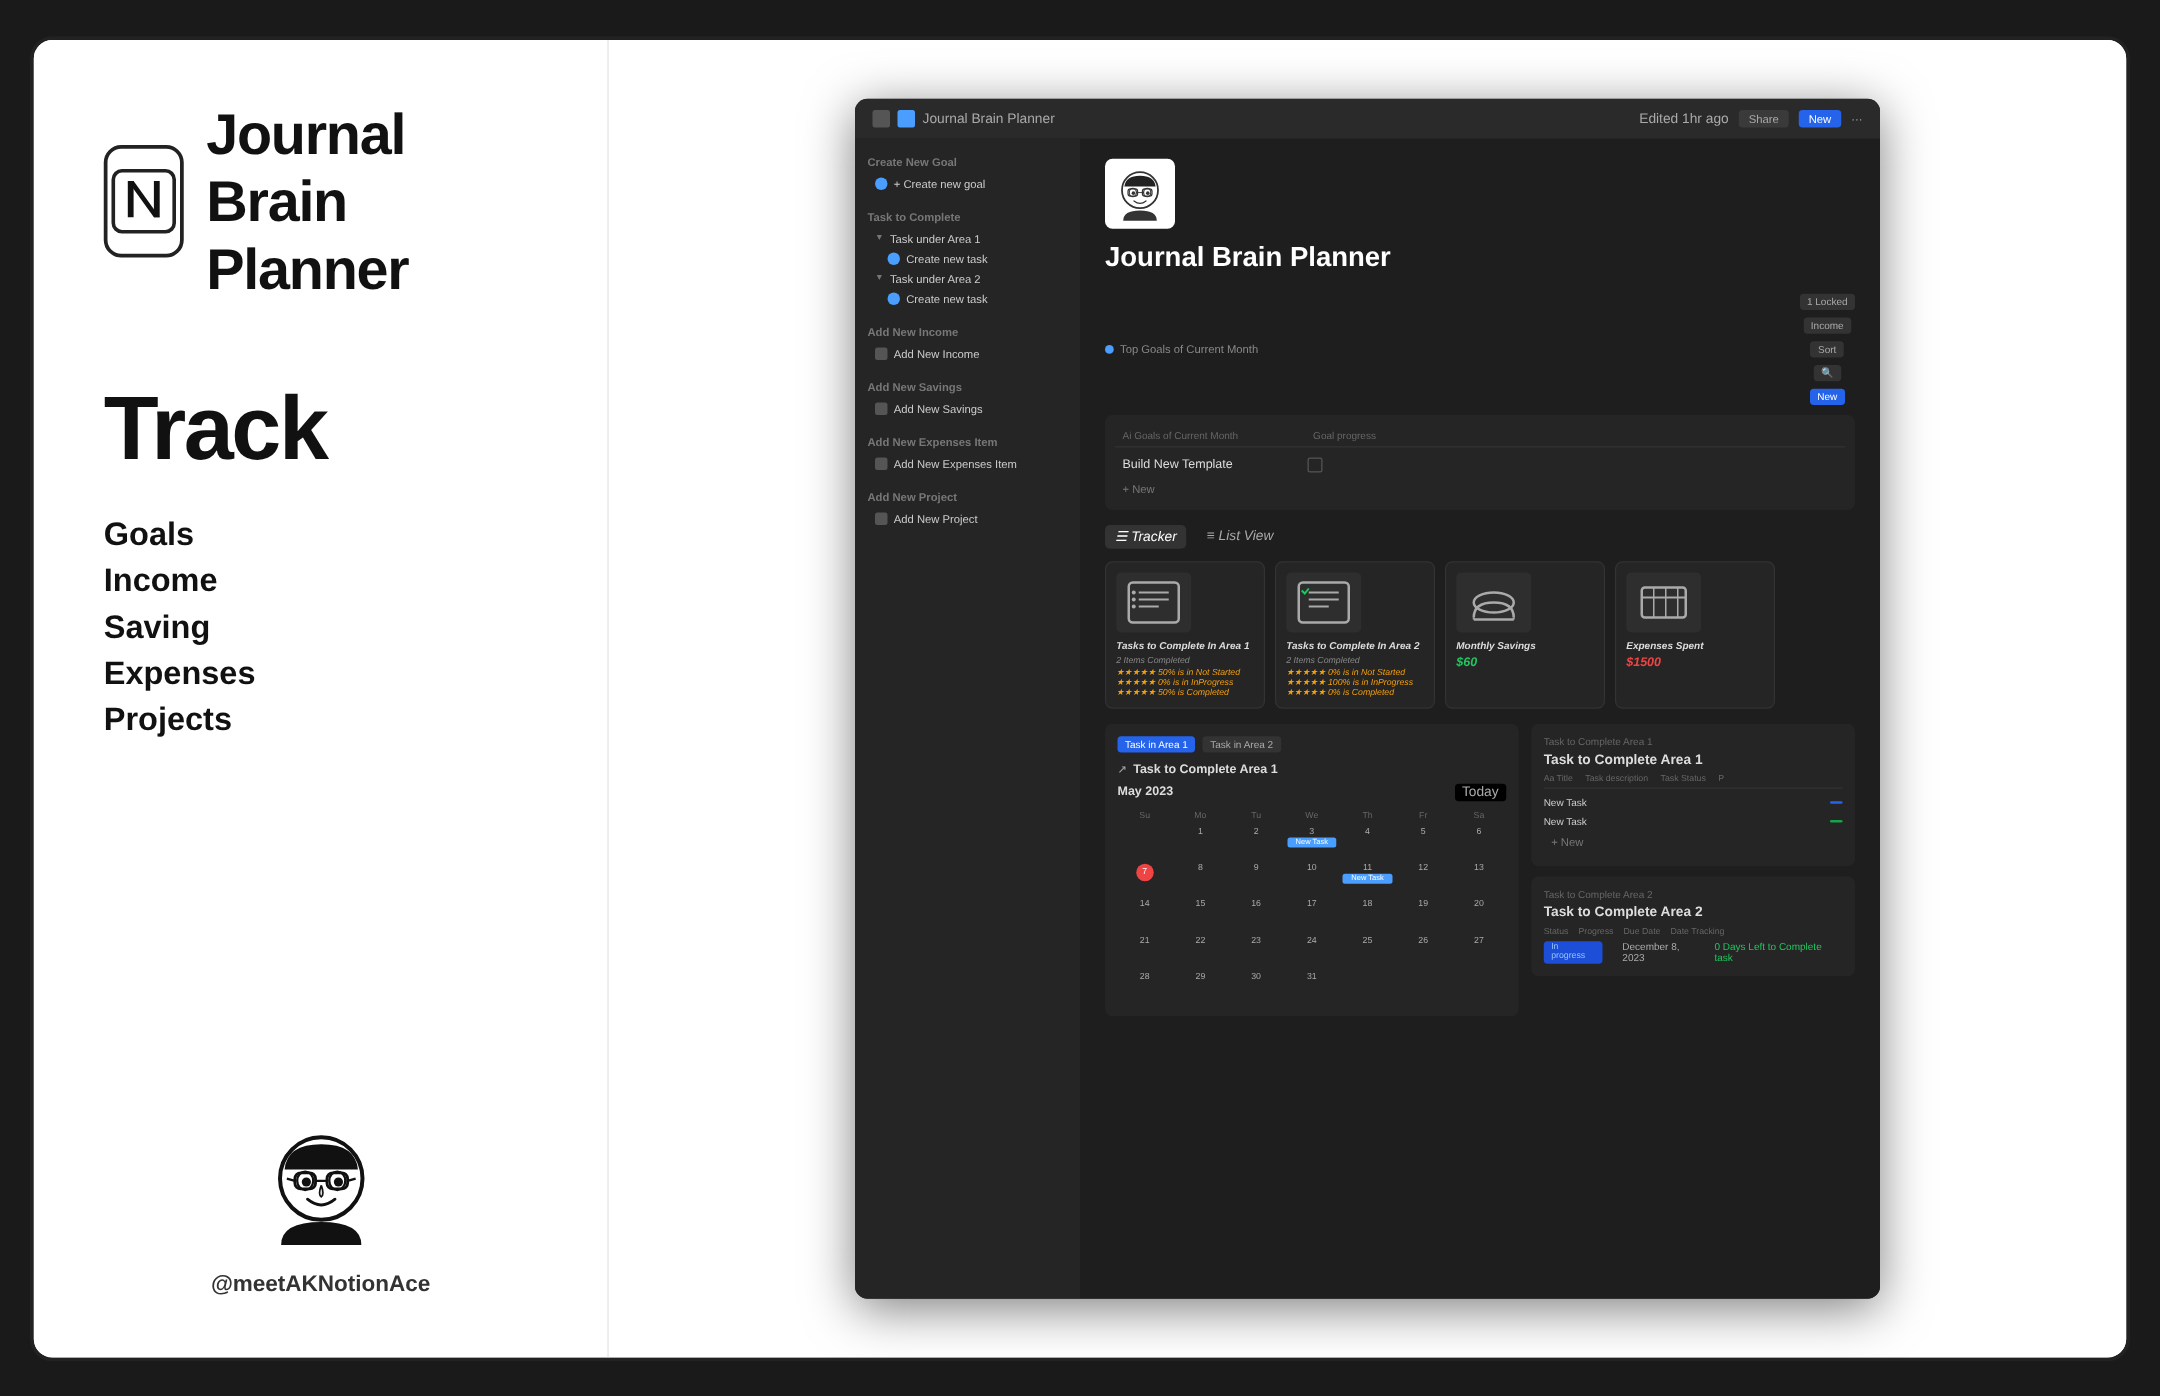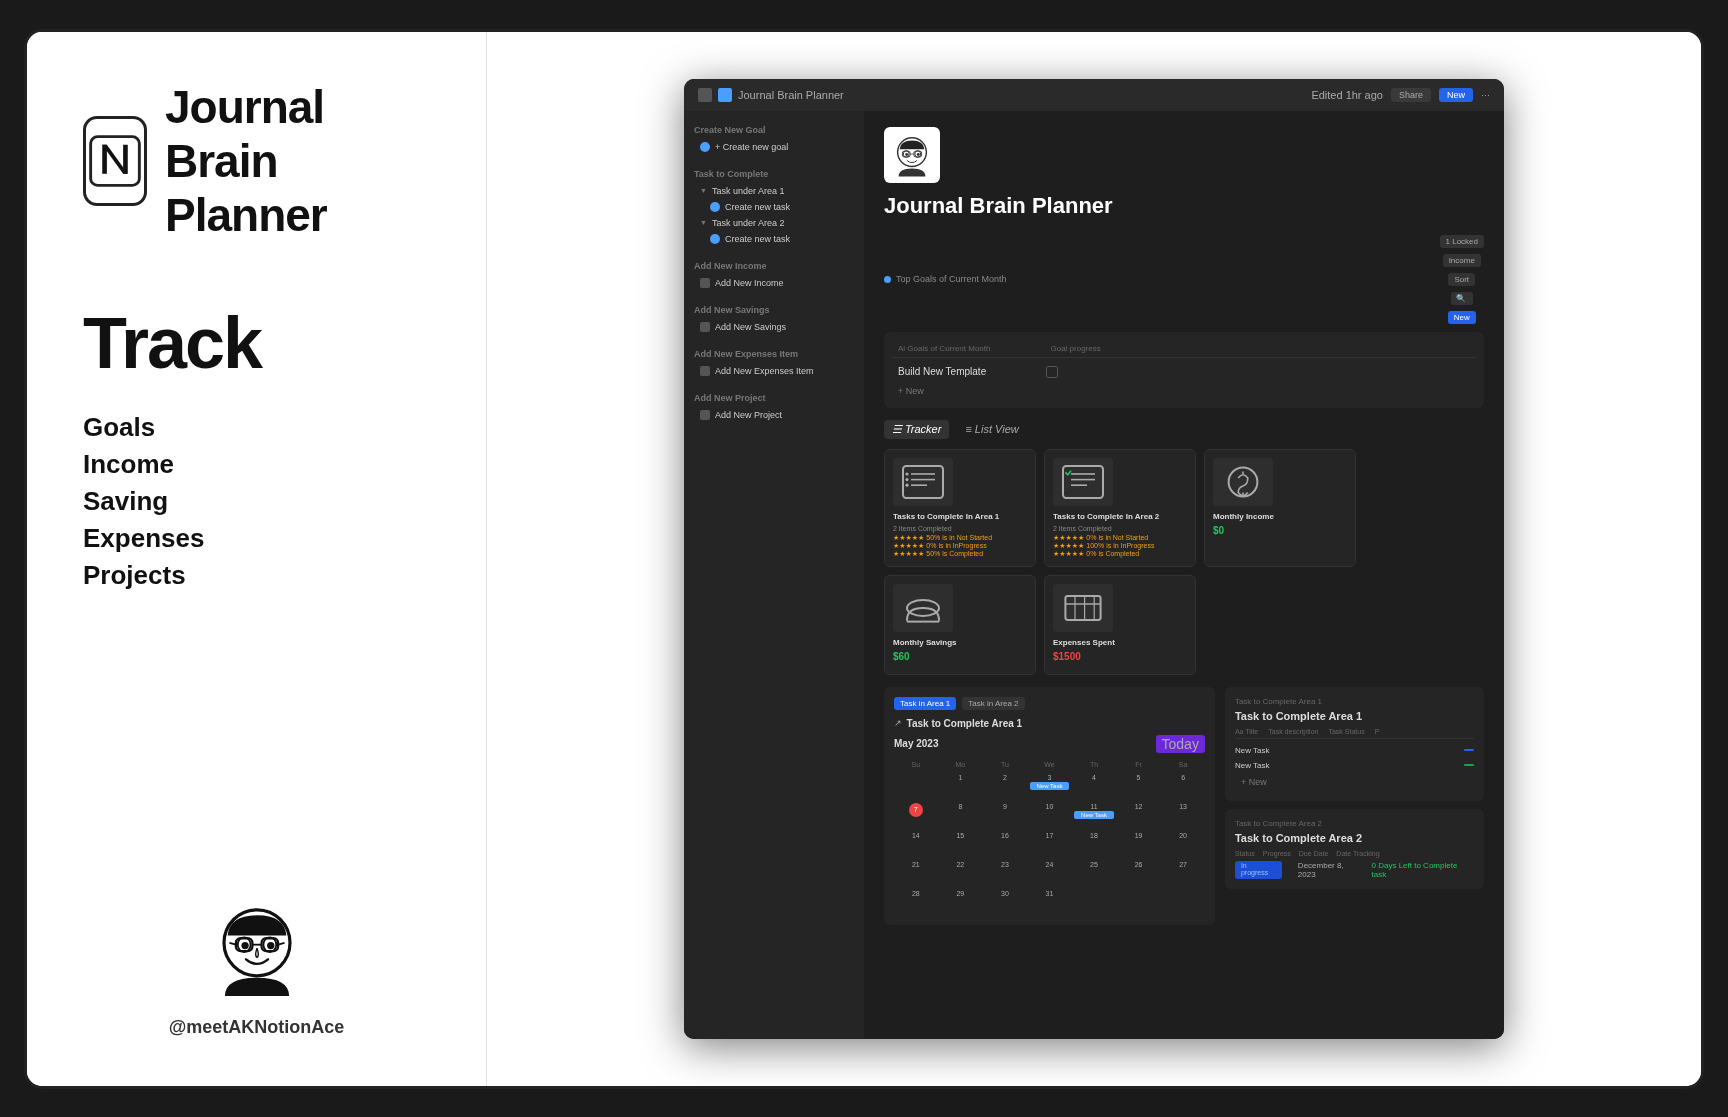--- a/index.html
+++ b/index.html
@@ -326,23 +326,24 @@
     .tracker-cards {
       display: flex;
       gap: 8px;
       margin-bottom: 12px;
       flex-wrap: wrap;
     }
     .tracker-card {
       background: #252525;
       border-radius: 6px;
       padding: 8px;
-      width: 152px;
+      width: 128px;
       min-height: 100px;
       border: 1px solid #333;
+      font-style: italic;
     }
     .tracker-card-icon {
       width: 60px;
       height: 48px;
       background: #2e2e2e;
       border-radius: 4px;
       margin-bottom: 6px;
       display: flex;
       align-items: center;
       justify-content: center;
@@ -400,23 +401,23 @@
       align-items: center;
       justify-content: space-between;
       margin-bottom: 6px;
     }
     .cal-title {
       font-size: 10px;
       font-weight: 700;
       color: #ddd;
     }
     .cal-nav {
-      font-size: 14px;
+      font-size: 11px;
       color: #aaa;
-      background: #6d28d9;
+      background: #000000;
       border-radius: 3px;
       padding: 1px 6px;
       cursor: pointer;
     }
     .cal-grid {
       display: grid;
       grid-template-columns: repeat(7, 1fr);
       gap: 1px;
     }
     .cal-day-header {
@@ -739,32 +740,20 @@
                   <path d="M8 13 L11 16 L15 11" fill="none" stroke="#22c55e" stroke-width="2"></path>
                 </svg>
               </div>
               <div class="tracker-card-title">Tasks to Complete In Area 2</div>
               <div class="tracker-card-subtitle">2 Items Completed</div>
               <div class="tracker-card-stars">★★★★★ 0% is in Not Started</div>
               <div class="tracker-card-stars">★★★★★ 100% is in InProgress</div>
               <div class="tracker-card-stars">★★★★★ 0% is Completed</div>
             </div>
 
-            <div class="tracker-card">
-              <div class="tracker-card-icon">
-                <svg width="48" height="40" viewBox="0 0 60 50" xmlns="http://www.w3.org/2000/svg">
-                  <circle cx="30" cy="25" r="18" fill="none" stroke="#aaa" stroke-width="2.5"></circle>
-                  <path d="M24 20 Q30 12 36 20 Q36 28 30 30 Q24 32 24 38 Q30 46 36 38" fill="none" stroke="#aaa" stroke-width="2"></path>
-                  <line x1="30" y1="12" x2="30" y2="15" stroke="#aaa" stroke-width="2"></line>
-                  <line x1="30" y1="38" x2="30" y2="41" stroke="#aaa" stroke-width="2"></line>
-                </svg>
-              </div>
-              <div class="tracker-card-title">Monthly Income</div>
-              <div class="tracker-card-value">$0</div>
-            </div>
 
             <div class="tracker-card">
               <div class="tracker-card-icon">
                 <svg width="48" height="40" viewBox="0 0 60 50" xmlns="http://www.w3.org/2000/svg">
                   <path d="M10 40 Q10 25 30 25 Q50 25 50 40" fill="none" stroke="#aaa" stroke-width="2.5"></path>
                   <ellipse cx="30" cy="25" rx="20" ry="10" fill="none" stroke="#aaa" stroke-width="2.5"></ellipse>
                   <line x1="10" y1="40" x2="10" y2="42" stroke="#aaa" stroke-width="2"></line>
                   <line x1="50" y1="40" x2="50" y2="42" stroke="#aaa" stroke-width="2"></line>
                   <line x1="10" y1="42" x2="50" y2="42" stroke="#aaa" stroke-width="2.5"></line>
                 </svg>

